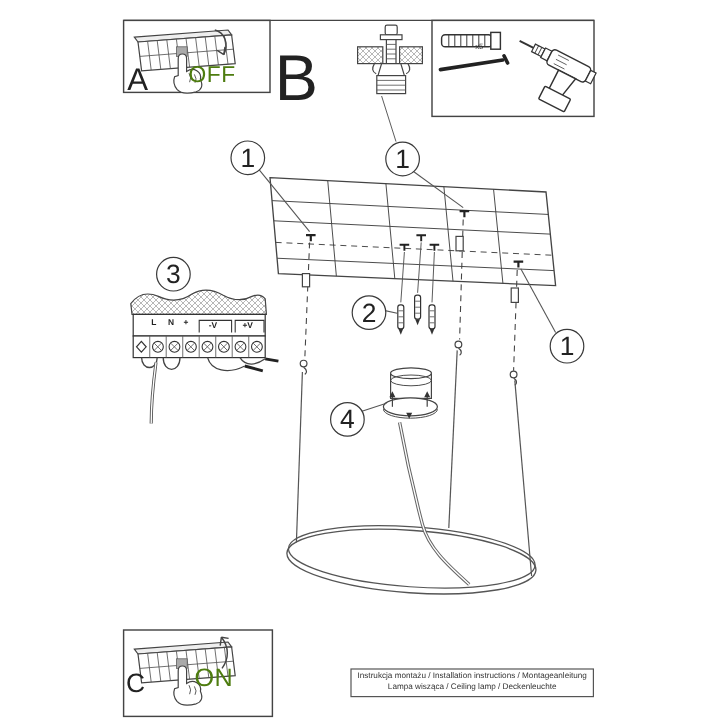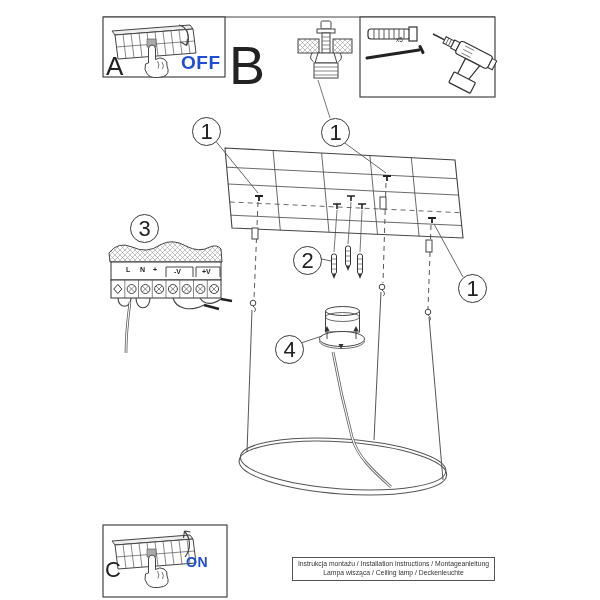--- a/index.html
+++ b/index.html
@@ -2,21 +2,21 @@
 <html><head>
 <meta charset="utf-8">
 <style>
   html,body{margin:0;padding:0;background:#fff;}
   body{width:600px;height:600px;position:relative;overflow:hidden;
        font-family:"Liberation Sans",sans-serif;color:#222;}
   #stage{position:absolute;inset:0;width:600px;height:600px;}
   svg{position:absolute;left:0;top:0;}
   .txt{position:absolute;white-space:nowrap;}
   .letter{color:#222;font-weight:400;line-height:1;}
-  .state{font-weight:700;letter-spacing:.5px;color:#1d4ed8;margin-left:24px;}
+  .state{font-weight:400;letter-spacing:.5px;color:#4d7c0f;}
   .callout{position:absolute;width:27px;height:27px;border:1.4px solid #3a3a3a;border-radius:50%;
            background:#fff;display:flex;align-items:center;justify-content:center;
            font-size:22px;color:#222;line-height:1;}
   .tlabel{position:absolute;font-size:7px;font-weight:700;color:#222;line-height:1;}
   .qty{font-size:6.5px;color:#333;}
   #footer-box{position:absolute;left:292px;top:557px;width:201px;height:21px;
               border:1px solid #555;background:#fff;text-align:center;
               font-size:6.8px;line-height:9px;color:#333;padding-top:1px;}
 </style>
 </head>
@@ -238,21 +238,21 @@
 </svg>
 
 <div class="txt letter" style="left:106px;top:53px;font-size:26px;">A</div>
 <div class="txt state" style="left:157px;top:52px;font-size:19px;">OFF</div>
 
 <div class="txt letter" style="left:229px;top:38px;font-size:54px;">B</div>
 
 <div class="txt qty" style="left:396px;top:36px;">x5</div>
 
 <div class="txt letter" style="left:105px;top:559px;font-size:22px;">C</div>
-<div class="txt state" style="left:162px;top:554px;font-size:14px;">ON</div>
+<div class="txt state" style="left:162px;top:554px;font-size:21px;">ON</div>
 
 <div class="callout" style="left:192px;top:117px;">1</div>
 <div class="callout" style="left:321px;top:118px;">1</div>
 <div class="callout" style="left:458px;top:274px;">1</div>
 <div class="callout" style="left:293px;top:246px;">2</div>
 <div class="callout" style="left:130px;top:214px;">3</div>
 <div class="callout" style="left:275px;top:335px;">4</div>
 
 <div class="tlabel" style="left:126px;top:266px;">L</div>
 <div class="tlabel" style="left:140px;top:266px;">N</div>

